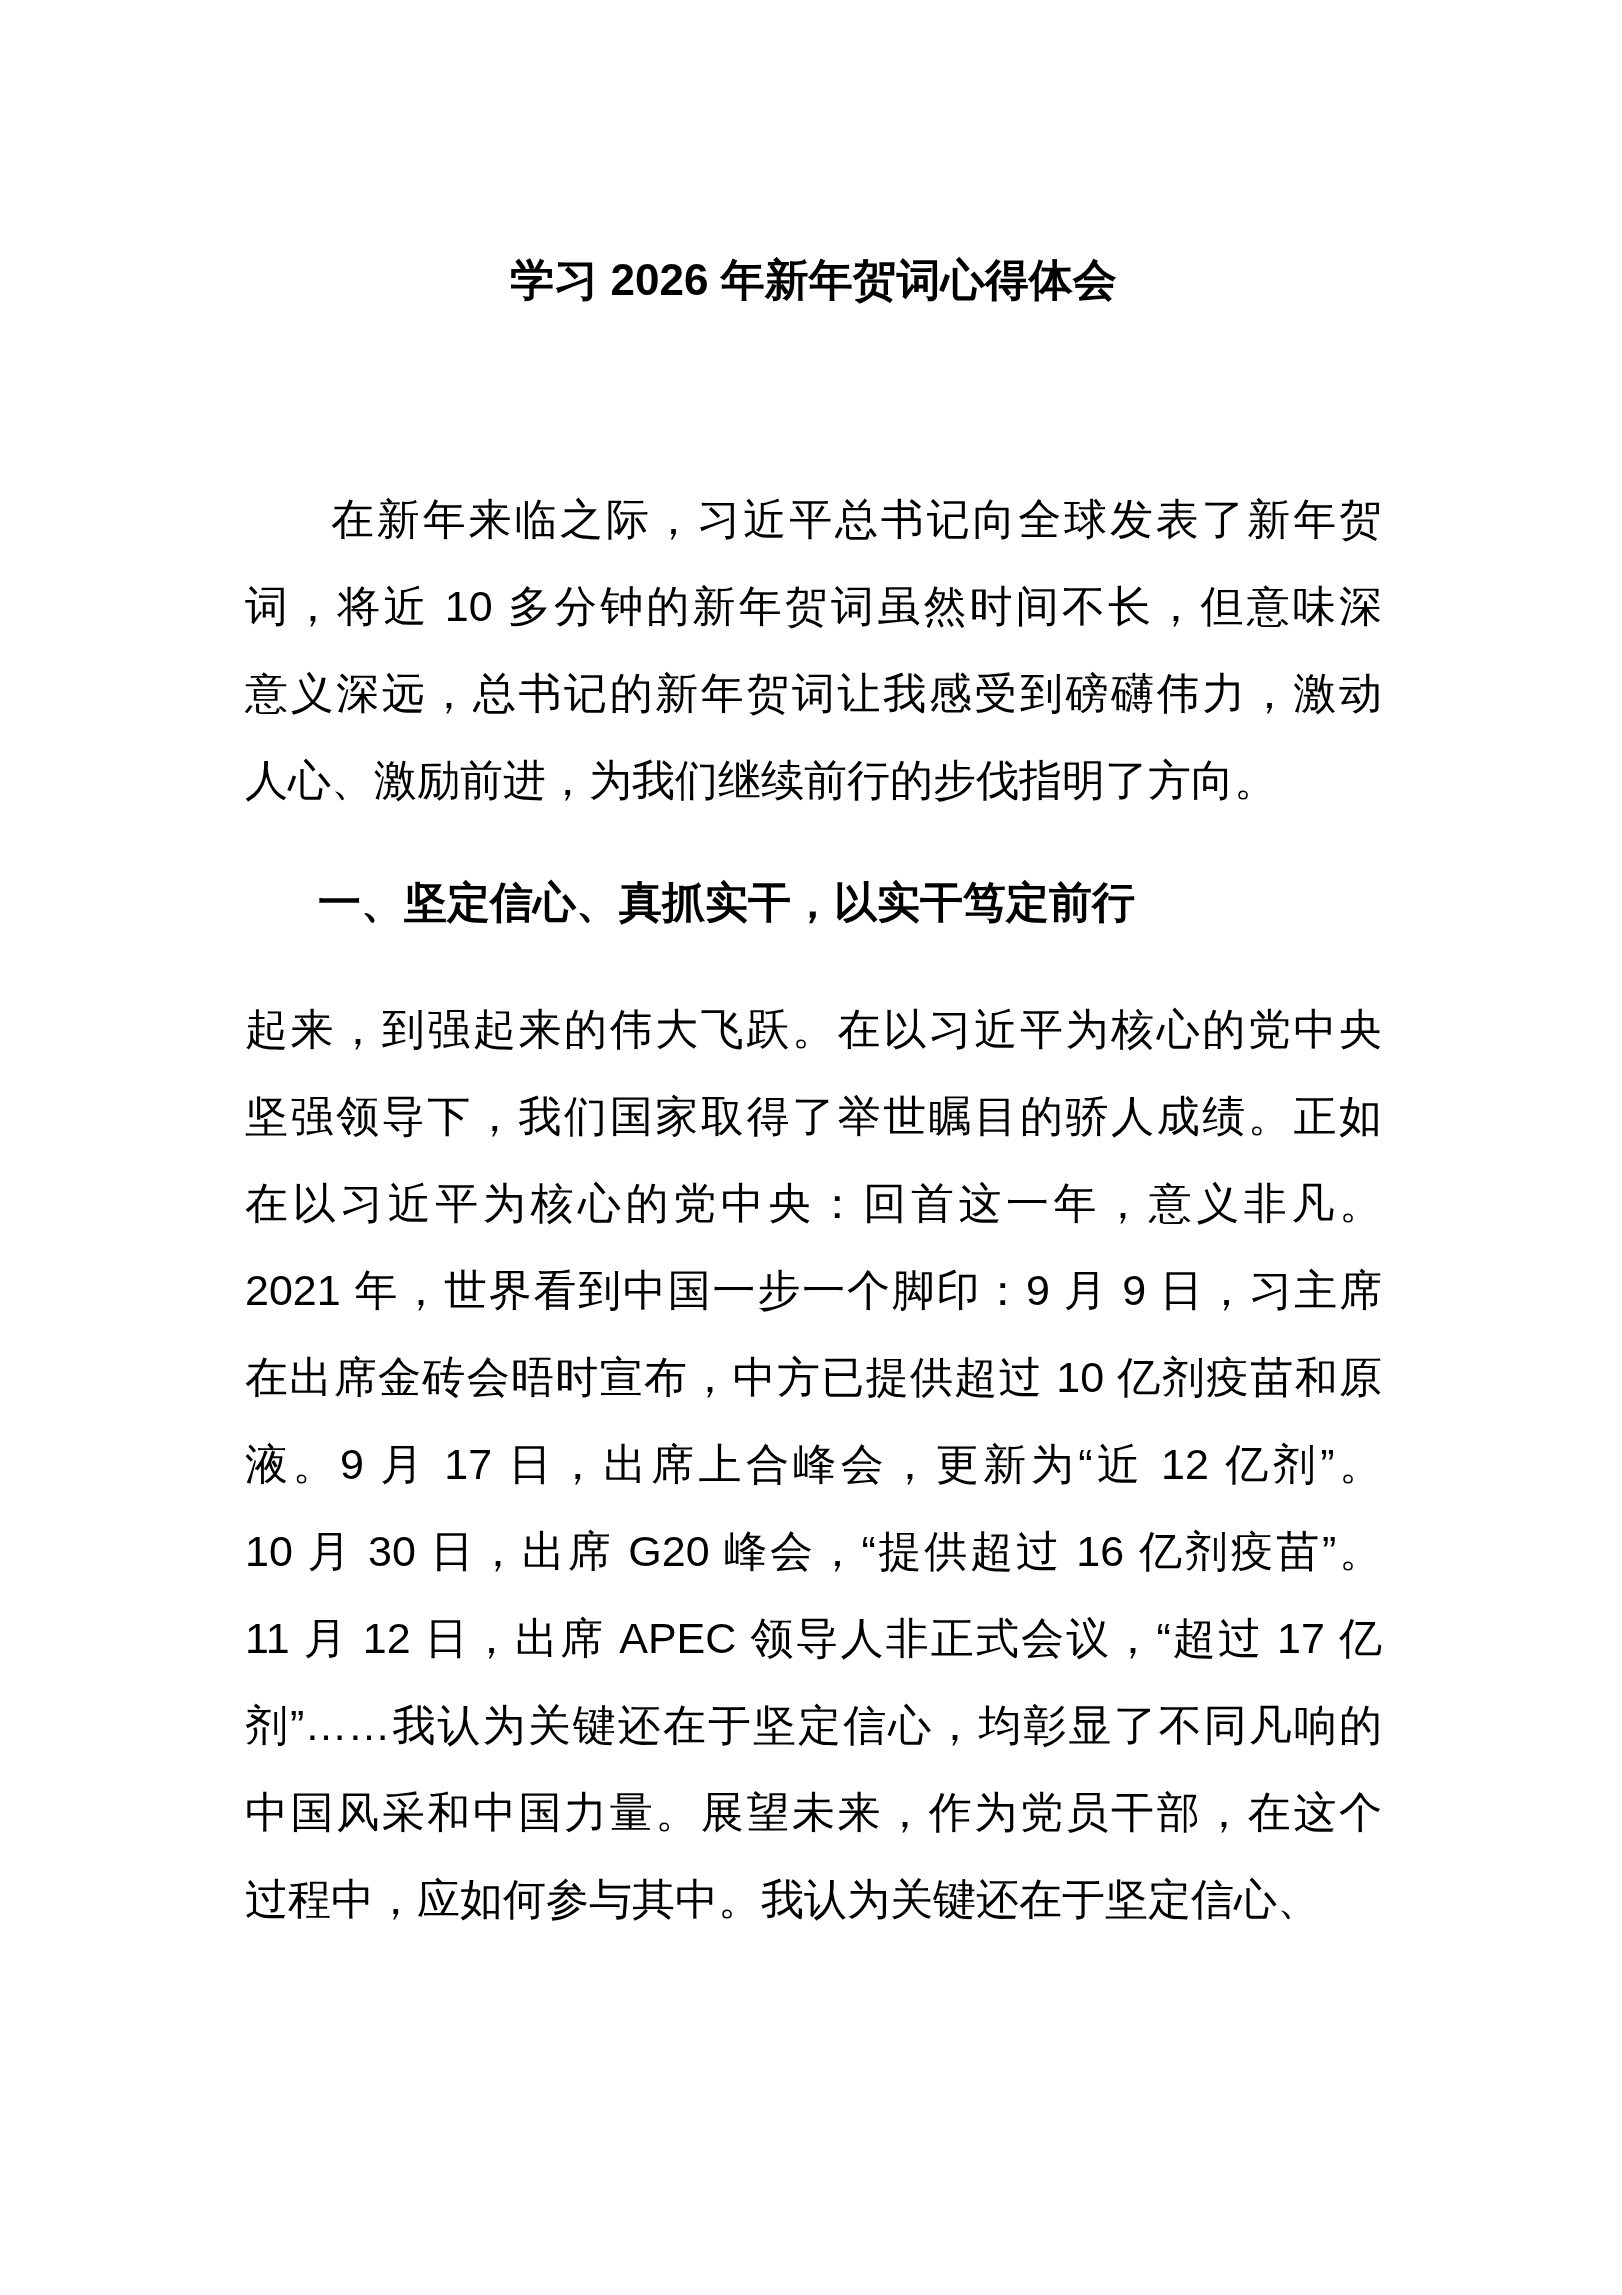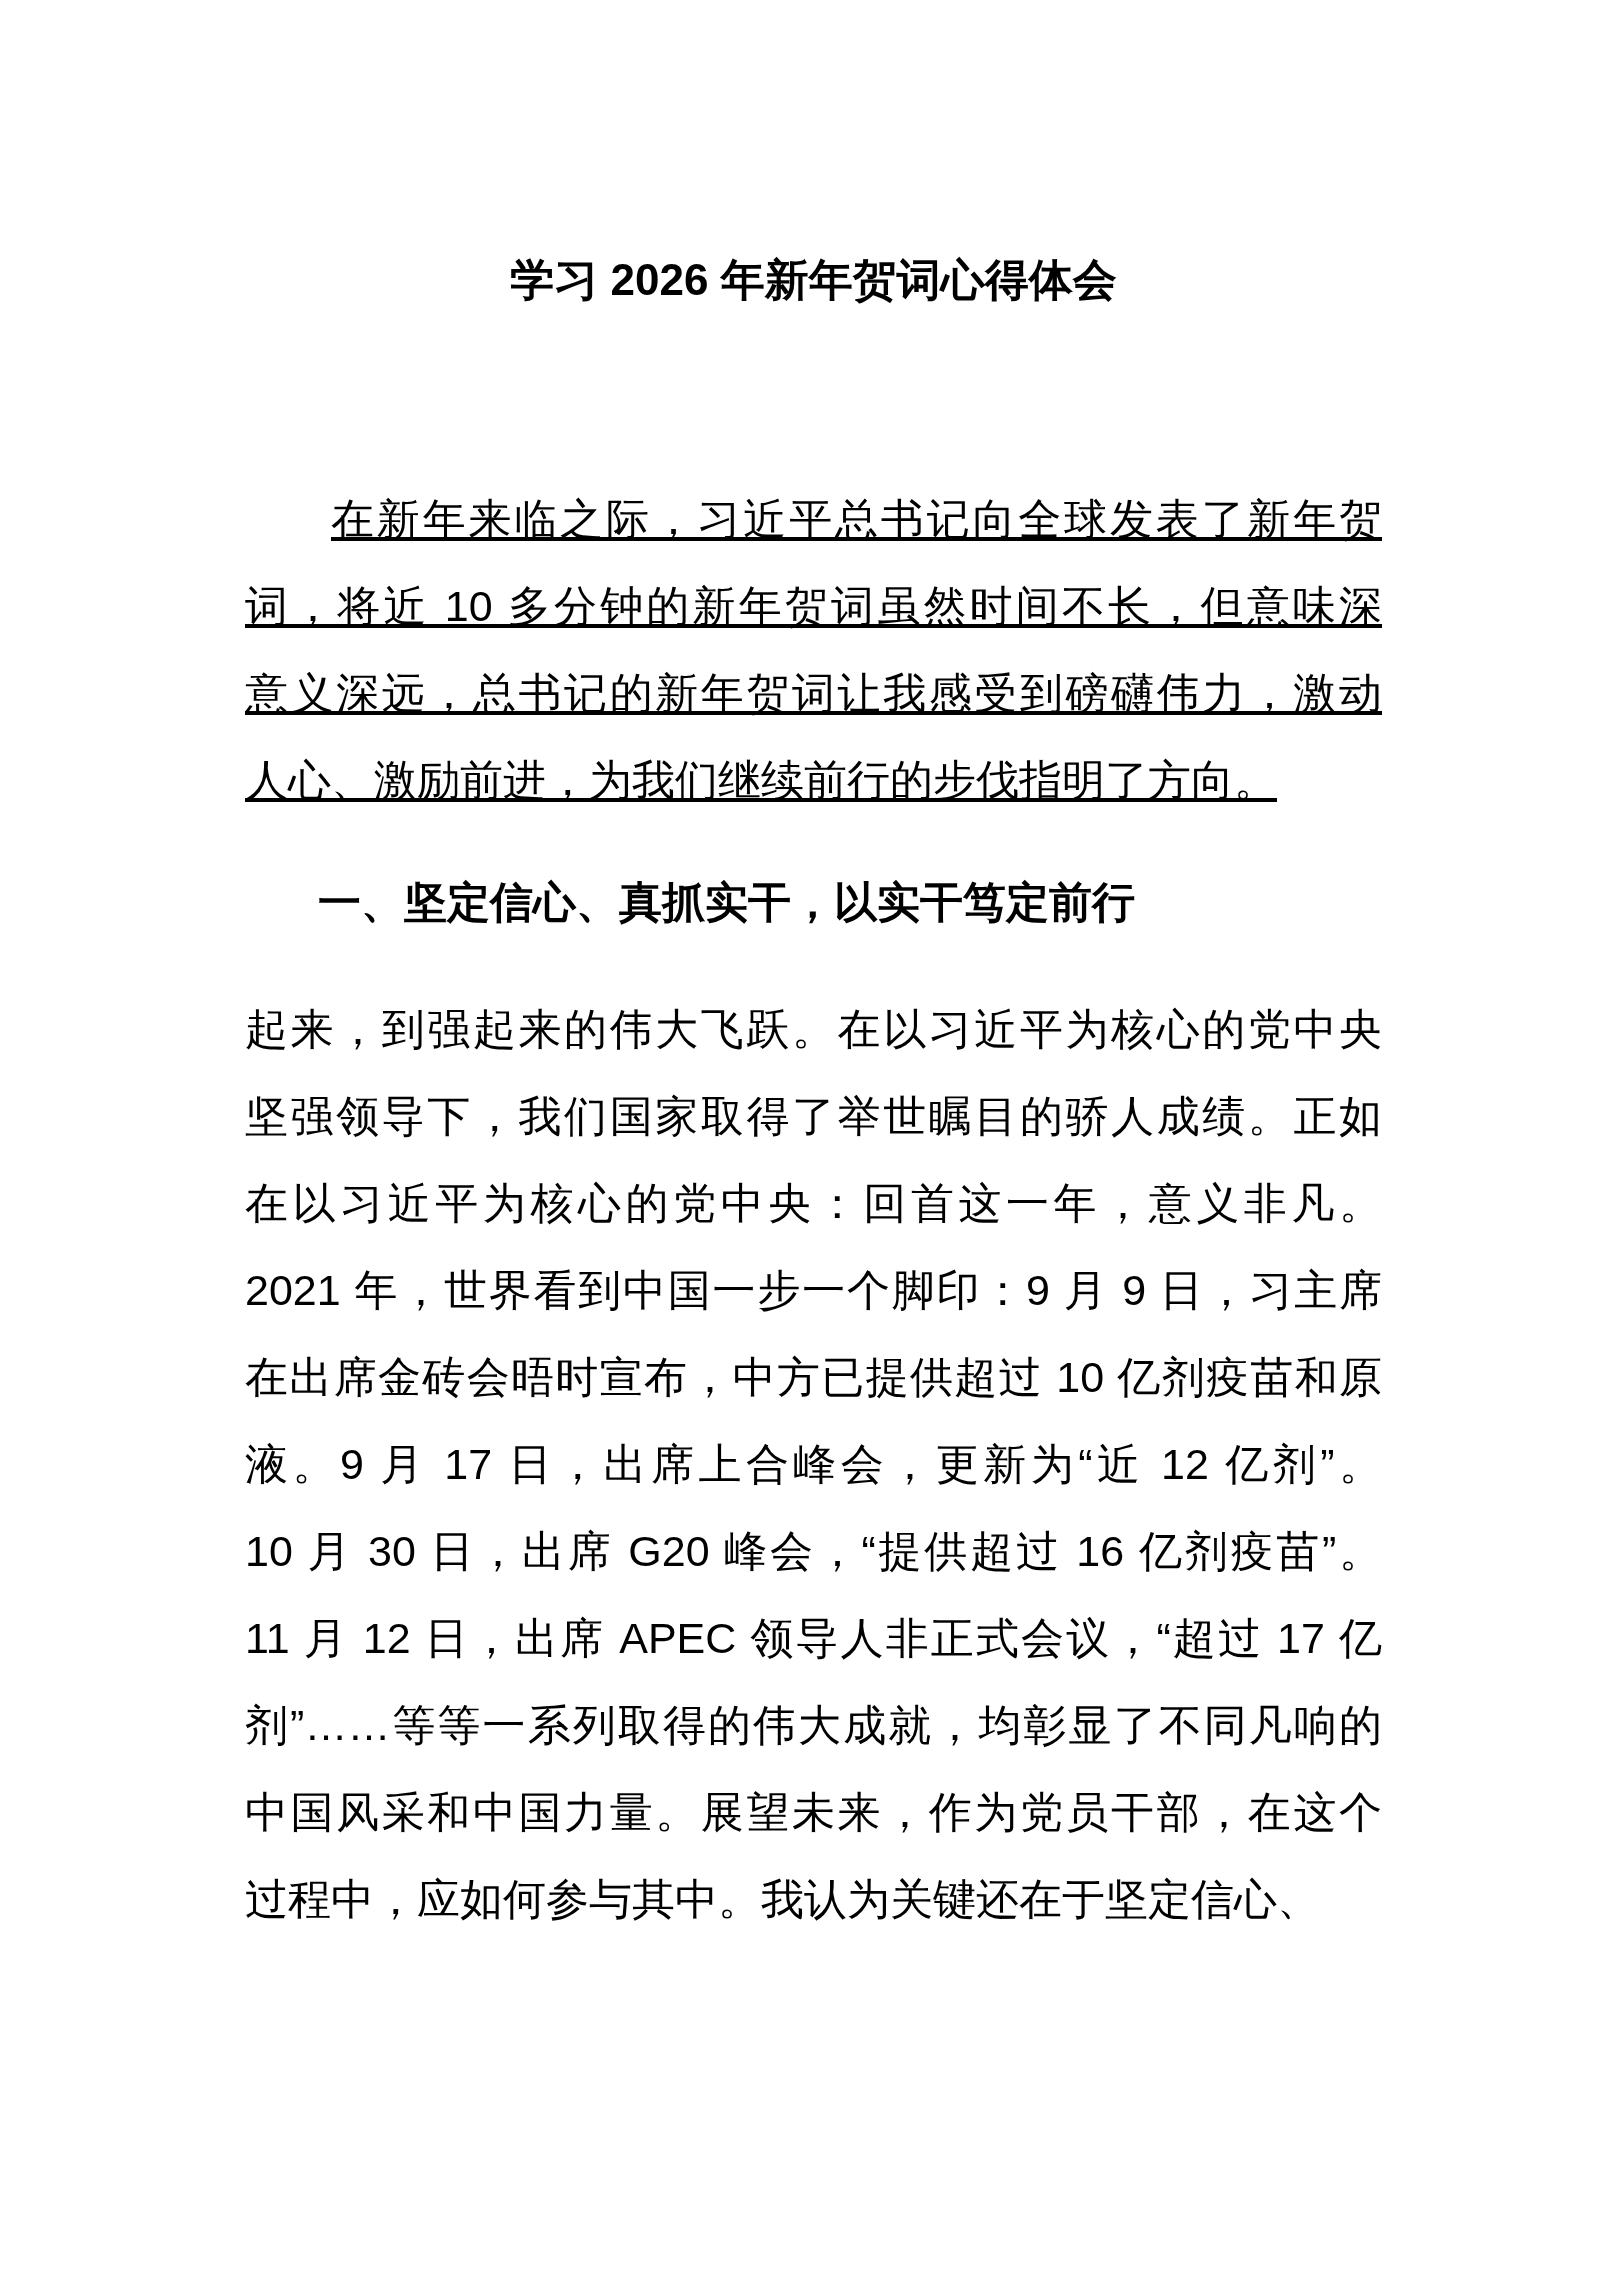--- a/index.html
+++ b/index.html
@@ -40,21 +40,21 @@
     text-indent: 2em;
     white-space: nowrap;
   }
   .para {
     position: absolute;
     left: 245px;
     width: 1137px;
     font-size: 43px;
     font-weight: 400;
   }
-  .para-1 { top: 476px; text-decoration: underline; }
+  .para-1 { top: 476px; }
   .para-2 { top: 986px; }
   .doc-line {
     height: 87px;
     line-height: 87px;
     text-align: justify;
     text-align-last: justify;
     text-justify: inter-ideograph;
     overflow: hidden;
   }
   .doc-line.first { text-indent: 2em; }
@@ -77,18 +77,18 @@
 
   <div class="para para-2">
       <div class="doc-line">起来，到强起来的伟大飞跃。在以习近平为核心的党中央</div>
       <div class="doc-line">坚强领导下，我们国家取得了举世瞩目的骄人成绩。正如</div>
       <div class="doc-line">在以习近平为核心的党中央：回首这一年，意义非凡。</div>
       <div class="doc-line">2021 年，世界看到中国一步一个脚印：9 月 9 日，习主席</div>
       <div class="doc-line">在出席金砖会晤时宣布，中方已提供超过 10 亿剂疫苗和原</div>
       <div class="doc-line">液。9 月 17 日，出席上合峰会，更新为“近 12 亿剂”。</div>
       <div class="doc-line">10 月 30 日，出席 G20 峰会，“提供超过 16 亿剂疫苗”。</div>
       <div class="doc-line">11 月 12 日，出席 APEC 领导人非正式会议，“超过 17 亿</div>
-      <div class="doc-line">剂”……等等一系列取得的伟大成就，均彰显了不同凡响的</div>
+      <div class="doc-line">剂”……我认为关键还在于坚定信心，均彰显了不同凡响的</div>
       <div class="doc-line">中国风采和中国力量。展望未来，作为党员干部，在这个</div>
       <div class="doc-line last">过程中，应如何参与其中。我认为关键还在于坚定信心、</div>
     </div>
 </div>
 
 
 </body></html>

